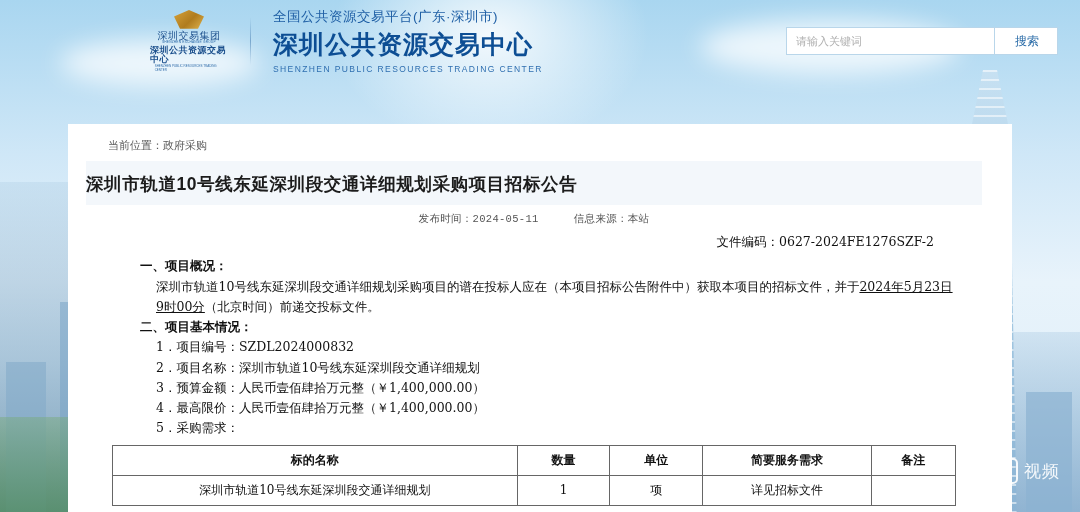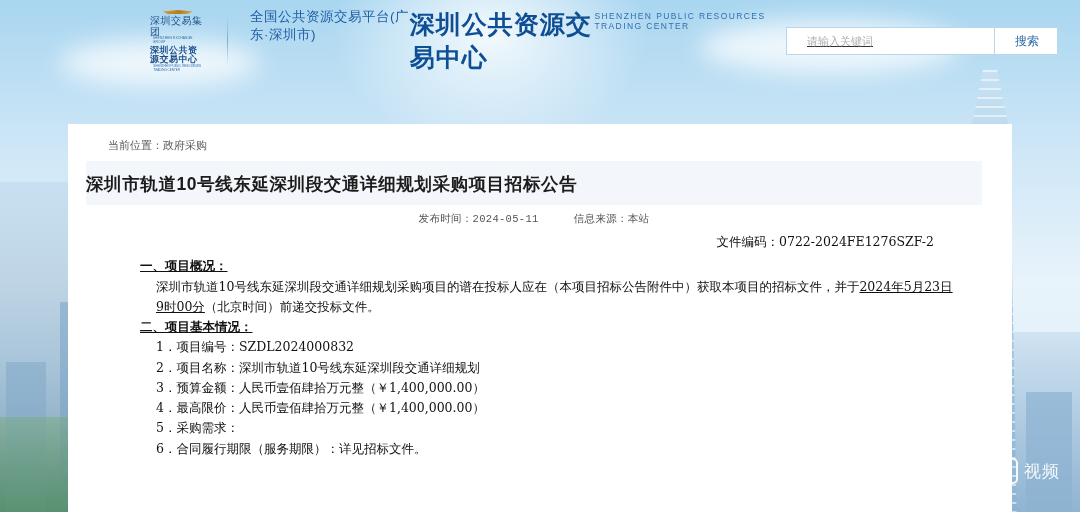--- a/index.html
+++ b/index.html
@@ -100,44 +100,43 @@
   }
   .logo-cn1 { font-size: 10px; color: #1b4f8c; font-weight: normal; letter-spacing: 0.5px; }
   .logo-en1 { font-size: 3.6px; color: #2d6aa8; letter-spacing: 0.2px; transform: scale(0.9); }
   .logo-cn2 { font-size: 9px; color: #1b4f8c; font-weight: bold; letter-spacing: 0.5px; margin-top: 1px;}
   .logo-en2 { font-size: 3.4px; color: #2d6aa8; transform: scale(0.88); }
   .logo-sep {
     width: 1px; height: 48px;
     background: linear-gradient(180deg, rgba(40,100,160,0) 0%, rgba(40,100,160,0.45) 50%, rgba(40,100,160,0) 100%);
     margin: 0 12px;
   }
-  .title-block { display: flex; justify-content: center; }
+  .title-block { display: flex; flex-direction: column; justify-content: center; }
   .title-small { font-size: 13.5px; color: #1f5fa5; letter-spacing: 0.5px; margin-bottom: 2px; }
   .title-main {
     font-size: 25px; font-weight: bold; letter-spacing: 1px;
     color: #0d4e94;
   }
   .title-en { font-size: 8.5px; color: #2f6fb0; letter-spacing: 1.4px; margin-top: 3px; }
 
   .search-wrap {
     margin-left: auto;
     display: flex;
     align-items: center;
     height: 28px;
   }
   .search-input {
     width: 208px; height: 28px;
     border: 1px solid #b9d6ea;
     border-right: none;
     background: #ffffff;
     font-size: 11px;
     color: #333;
-    padding: 0 20px;
+    padding: 0 9px;
     outline: none;
-    text-decoration: underline;
   }
   .search-input::placeholder { color: #b0b0b0; }
   .search-btn {
     width: 64px; height: 28px;
     background: #ffffff;
     border: 1px solid #b9d6ea;
     color: #2b6ca8;
     font-size: 12px;
     cursor: pointer;
     padding-left: 8px;
@@ -202,21 +201,21 @@
     color: #111;
     line-height: 1.62;
   }
   .doc-code {
     text-align: right;
     padding-right: 22px;
     font-size: 12.5px;
     margin-bottom: 4px;
   }
   .sec-head { font-weight: bold; }
-  .indent-1 { padding-left: 28px; text-decoration: underline; }
+  .indent-1 { padding-left: 28px; }
   .indent-2 { padding-left: 44px; }
   .u { text-decoration: underline; }
 
   table.needs {
     width: 100%;
     border-collapse: collapse;
     margin: 6px 0 5px 0;
     font-size: 12px;
   }
   table.needs th, table.needs td {
@@ -309,34 +308,54 @@
     <div class="doc-title-bar">
       <div class="doc-title">深圳市轨道10号线东延深圳段交通详细规划采购项目招标公告</div>
     </div>
 
     <div class="doc-meta">
       <span>发布时间：2024-05-11</span>
       <span>信息来源：本站</span>
     </div>
 
     <div class="doc-body">
-      <div class="doc-code">文件编码：0722-2024FE1276SZF-2</div>
+      <div class="doc-code">文件编码：0627-2024FE1276SZF-2</div>
 
       <div class="sec-head indent-1">一、项目概况：</div>
       <div class="indent-2">
         <span>深圳市轨道10号线东延深圳段交通详细规划采购项目的谱在投标人应在（本项目招标公告附件中）获取本项目的招标文件，并于</span><span class="u">2024年5月23日9时00分</span><span>（北京时间）前递交投标文件。</span>
       </div>
 
       <div class="sec-head indent-1">二、项目基本情况：</div>
       <div class="indent-2">1．项目编号：SZDL2024000832</div>
       <div class="indent-2">2．项目名称：深圳市轨道10号线东延深圳段交通详细规划</div>
       <div class="indent-2">3．预算金额：人民币壹佰肆拾万元整（￥1,400,000.00）</div>
       <div class="indent-2">4．最高限价：人民币壹佰肆拾万元整（￥1,400,000.00）</div>
       <div class="indent-2">5．采购需求：</div>
 
+      <table class="needs">
+        <thead>
+          <tr>
+            <th class="col-name">标的名称</th>
+            <th class="col-qty">数量</th>
+            <th class="col-unit">单位</th>
+            <th class="col-req">简要服务需求</th>
+            <th class="col-note">备注</th>
+          </tr>
+        </thead>
+        <tbody>
+          <tr>
+            <td>深圳市轨道10号线东延深圳段交通详细规划</td>
+            <td>1</td>
+            <td>项</td>
+            <td>详见招标文件</td>
+            <td></td>
+          </tr>
+        </tbody>
+      </table>
 
       <div class="indent-2">6．合同履行期限（服务期限）：详见招标文件。</div>
 
     </div>
   </div>
 
   <div class="watermark">
     <div class="wm-badge">N</div>
     <div>视频</div>
   </div>

